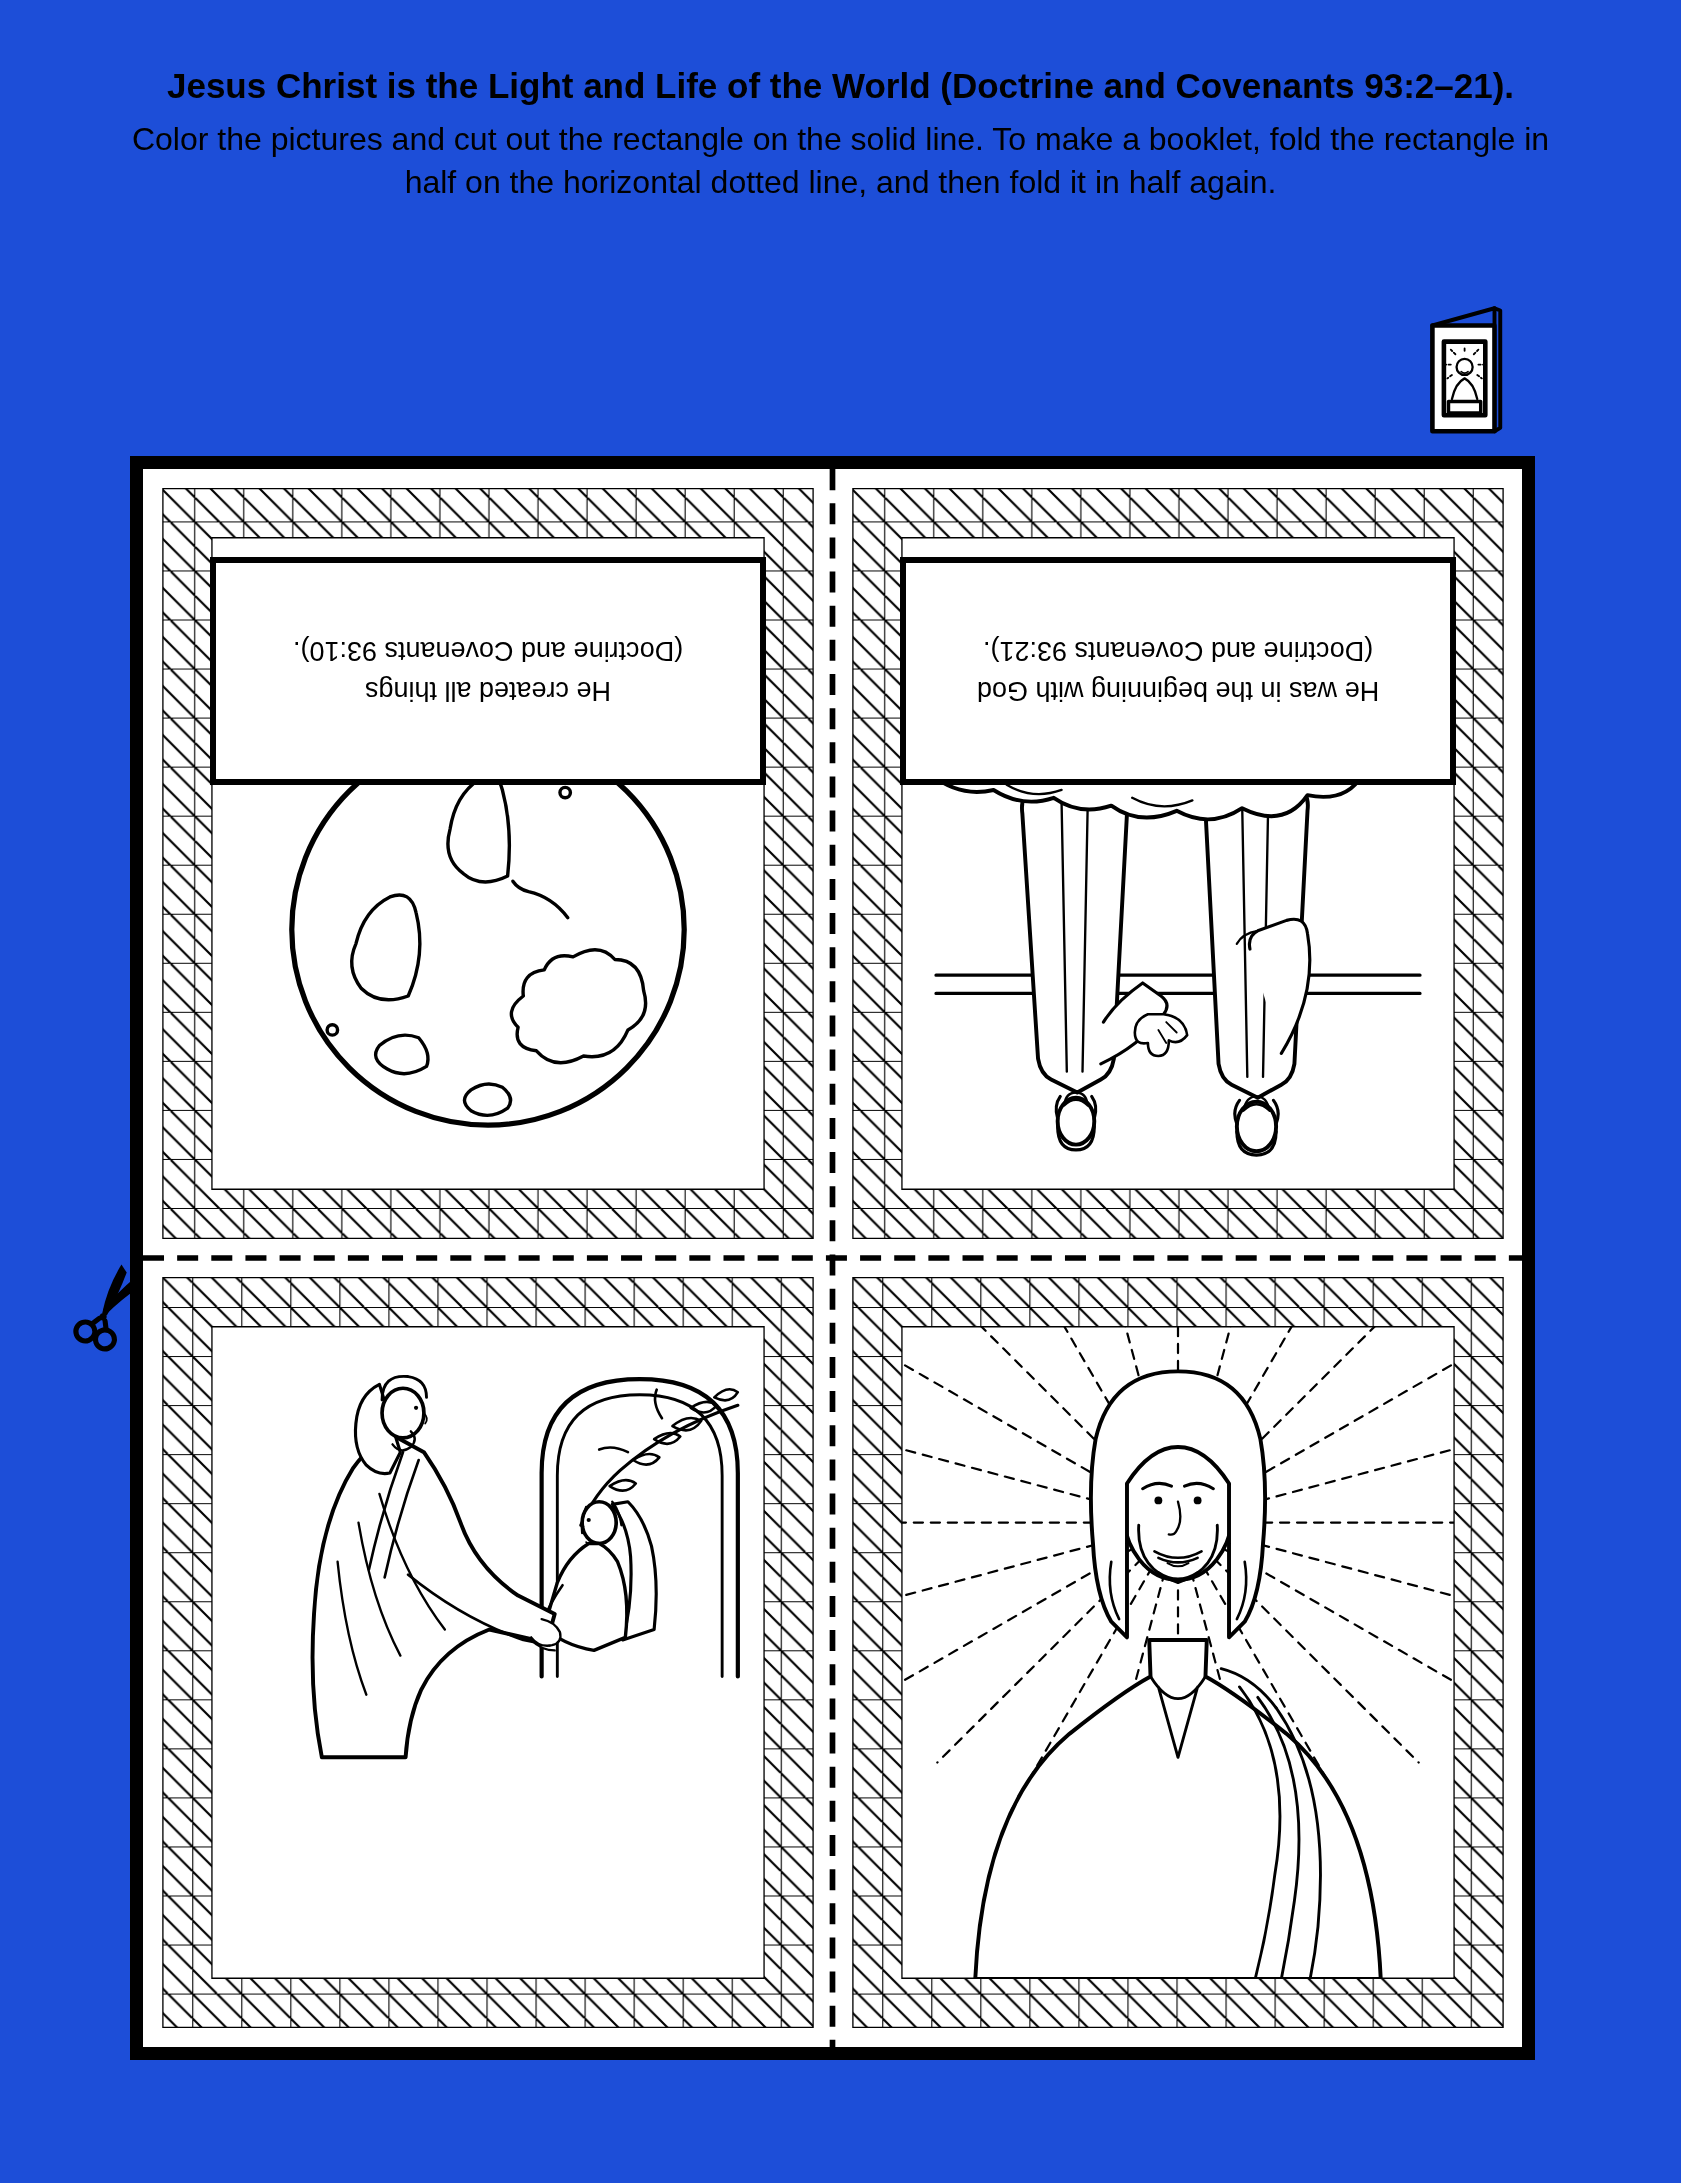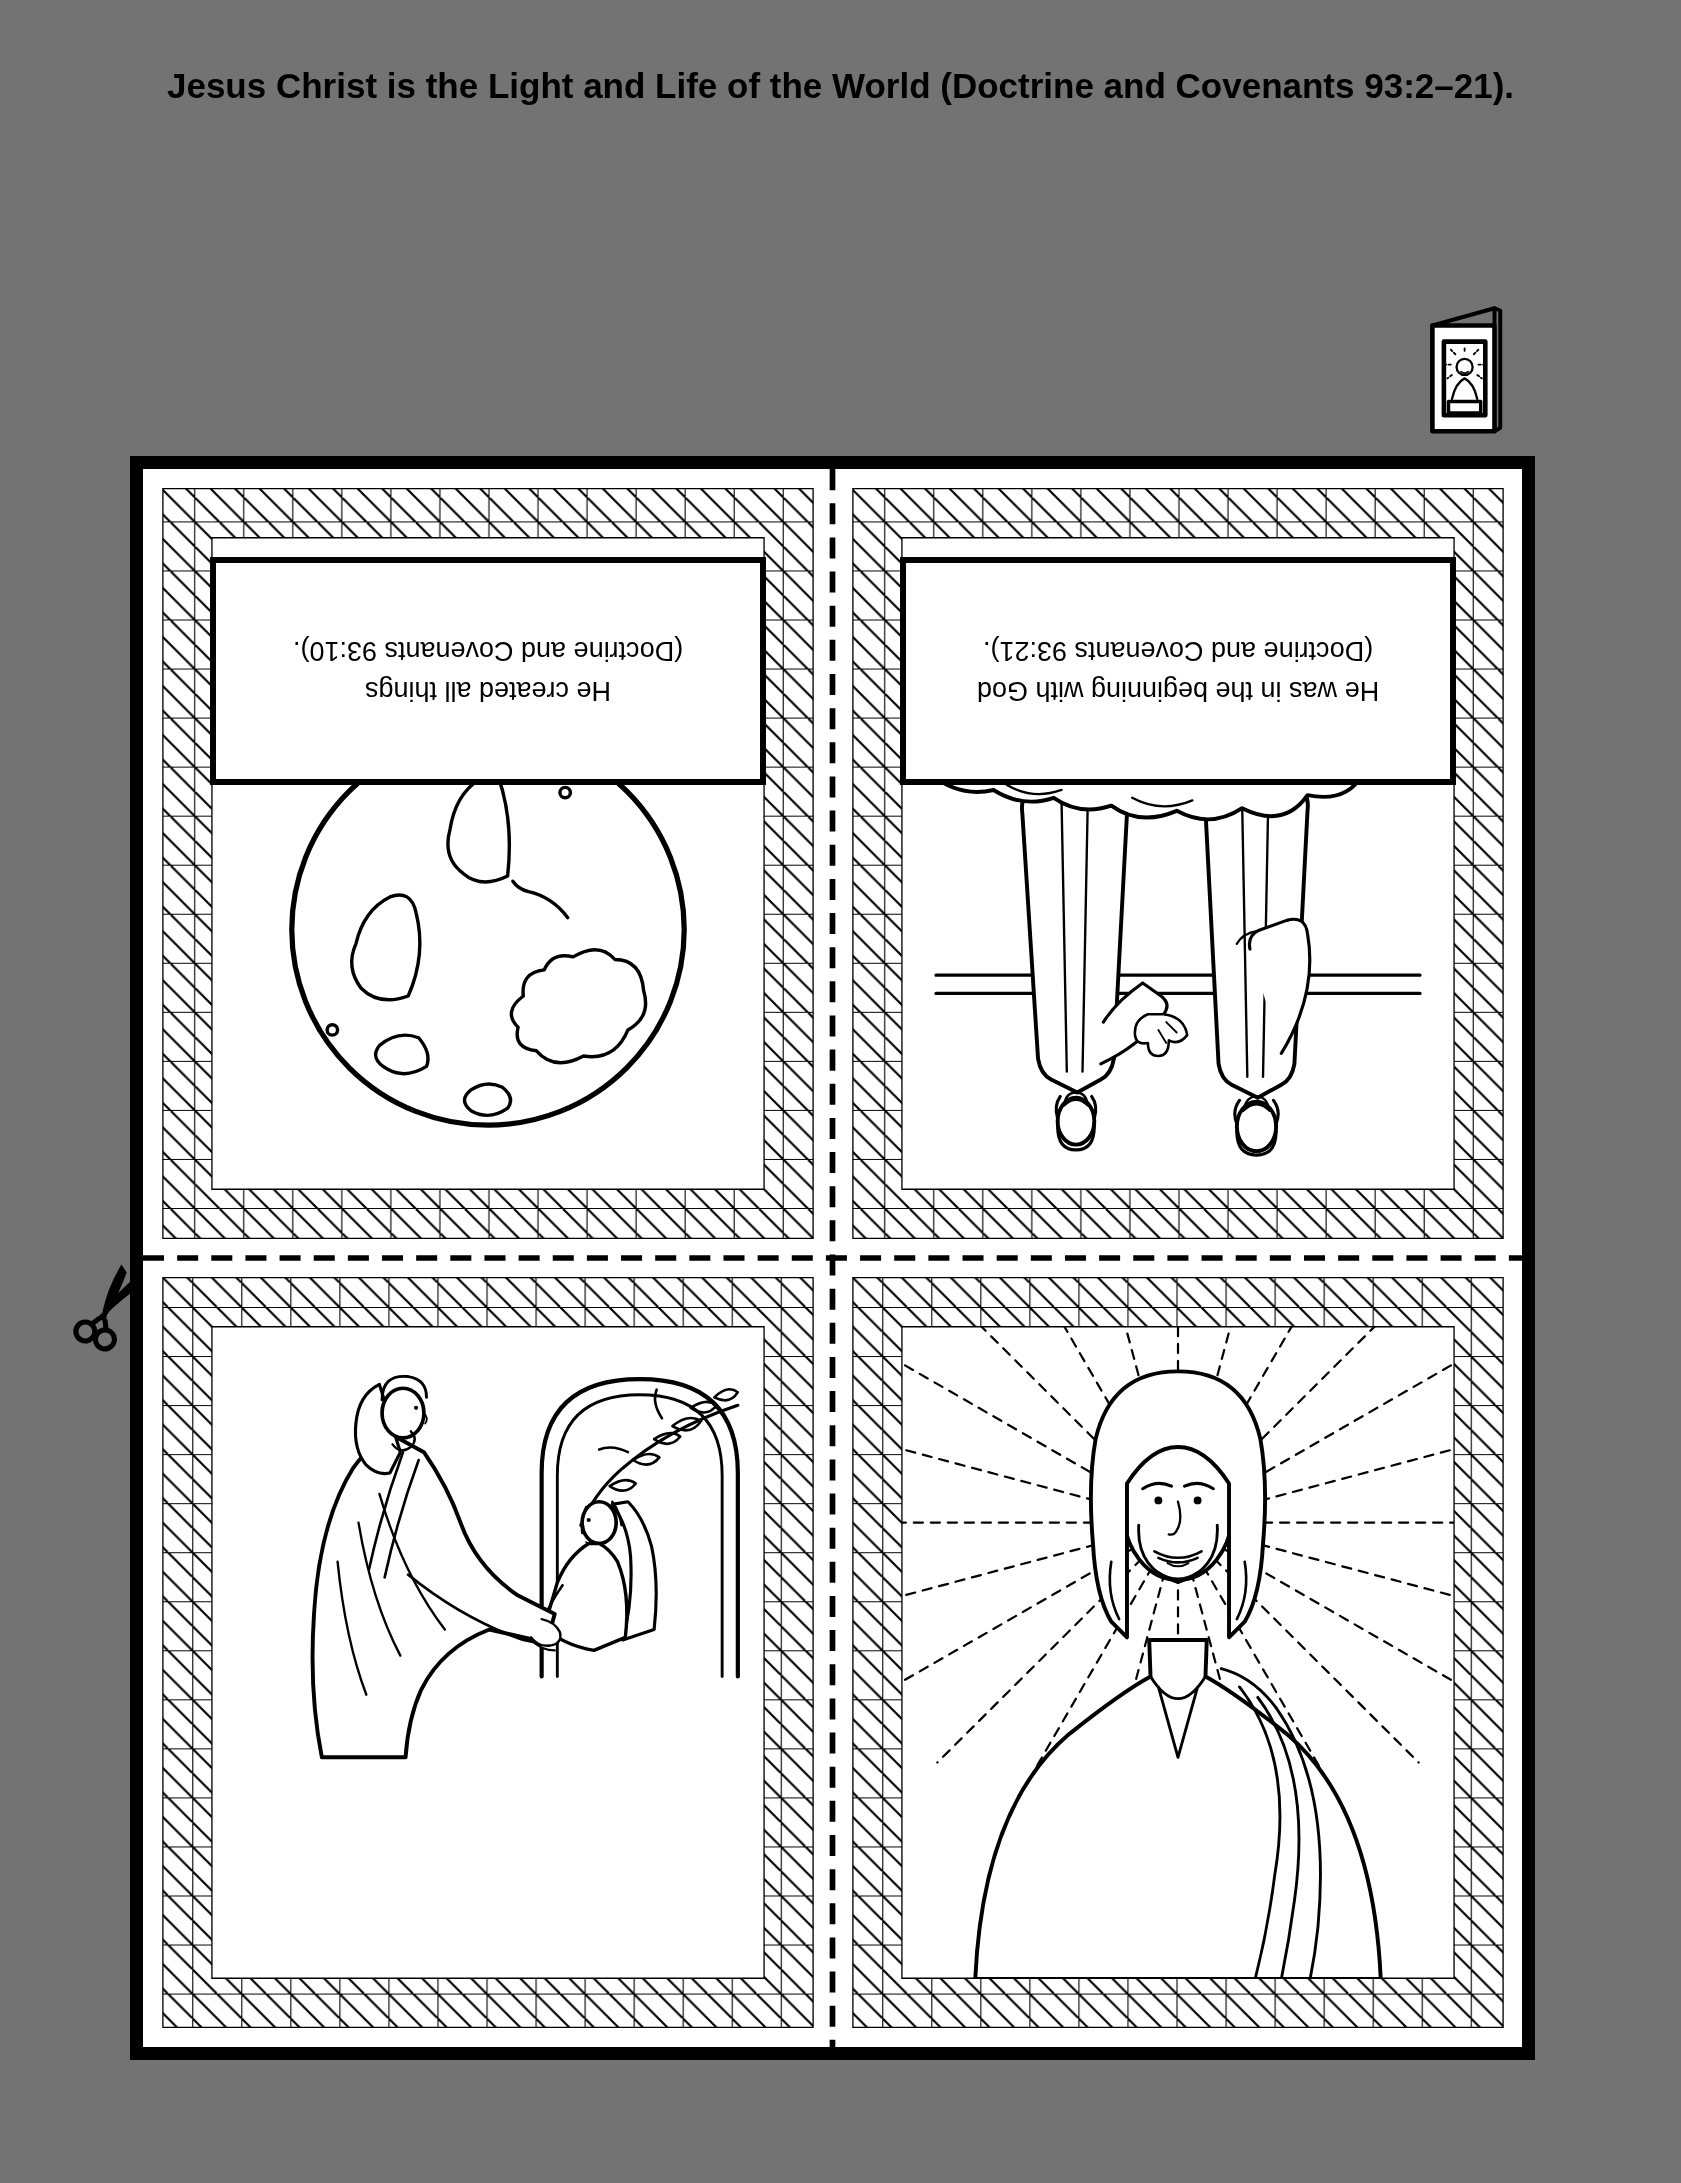--- a/index.html
+++ b/index.html
@@ -1,17 +1,17 @@
 <!DOCTYPE html>
 <html style="font-size:7px"><head>
 <meta charset="utf-8">
 <style>
   html,body{margin:0;padding:0;background:#ffffff;}
   body{width:1681px;height:2183px;font-family:"Liberation Sans",sans-serif;color:#000;}
-  .page{position:relative;width:1681px;height:2183px;background:#737373;overflow:hidden;}
+  .page{position:relative;width:1681px;height:2183px;background:#1d4ed8;overflow:hidden;}
 
   .title{margin:66px 0 12.3px 0;text-align:center;font-size:35px;font-weight:bold;white-space:nowrap;letter-spacing:0;}
   .instructions{margin:0 auto;width:1427px;text-align:center;font-size:32px;line-height:1.33;}
 
   .booklet{position:absolute;left:1414px;top:302px;width:115px;height:139px;}
 
   .sheet{position:absolute;left:130px;top:456px;width:1379px;height:1578px;border:13px solid #000;background:#fff;}
 
   .q{position:absolute;width:690px;height:789px;}
   .q.tl{left:0;top:0;}
@@ -42,20 +42,21 @@
     <pattern id="braid" width="112" height="112" patternUnits="userSpaceOnUse">
       <rect width="112" height="112" fill="#fff"></rect>
       <path d="M0,0 H112 M0,0 V112 M0,0 L112,112 M56,0 L112,56 M0,56 L56,112" stroke="#000" stroke-width="5" fill="none"></path>
     </pattern>
   </defs>
 </svg>
 
 <div class="page">
 
   <h1 class="title">Jesus Christ is the Light and Life of the World (Doctrine and Covenants 93:2–21).</h1>
+  <p class="instructions">Color the pictures and cut out the rectangle on the solid line. To make a booklet, fold the rectangle in half on the horizontal dotted line, and then fold it in half again.</p>
 
   <div class="booklet">
     <svg viewBox="0 0 100 120" width="115" height="139" fill="none" stroke="#000" stroke-linejoin="round" stroke-linecap="round">
       <path d="M16,20 L70,5 L70,19" stroke-width="3.4"></path>
       <path d="M70,5 L75,7 L75,109 L70,112" stroke-width="3.4"></path>
       <rect x="16" y="20" width="54" height="92" stroke-width="4" fill="#fff"></rect>
       <rect x="26" y="34" width="36" height="64" stroke-width="4" fill="#fff"></rect>
       <g stroke-width="1.6">
         <path d="M44,42 V38 M52,45 L56,41 M36,45 L32,41 M56,54 H61 M32,54 H27 M55,63 L59,66 M33,63 L29,66" stroke-dasharray="2 2"></path>
         <circle cx="44" cy="56" r="7" stroke-width="2" fill="#fff"></circle>

